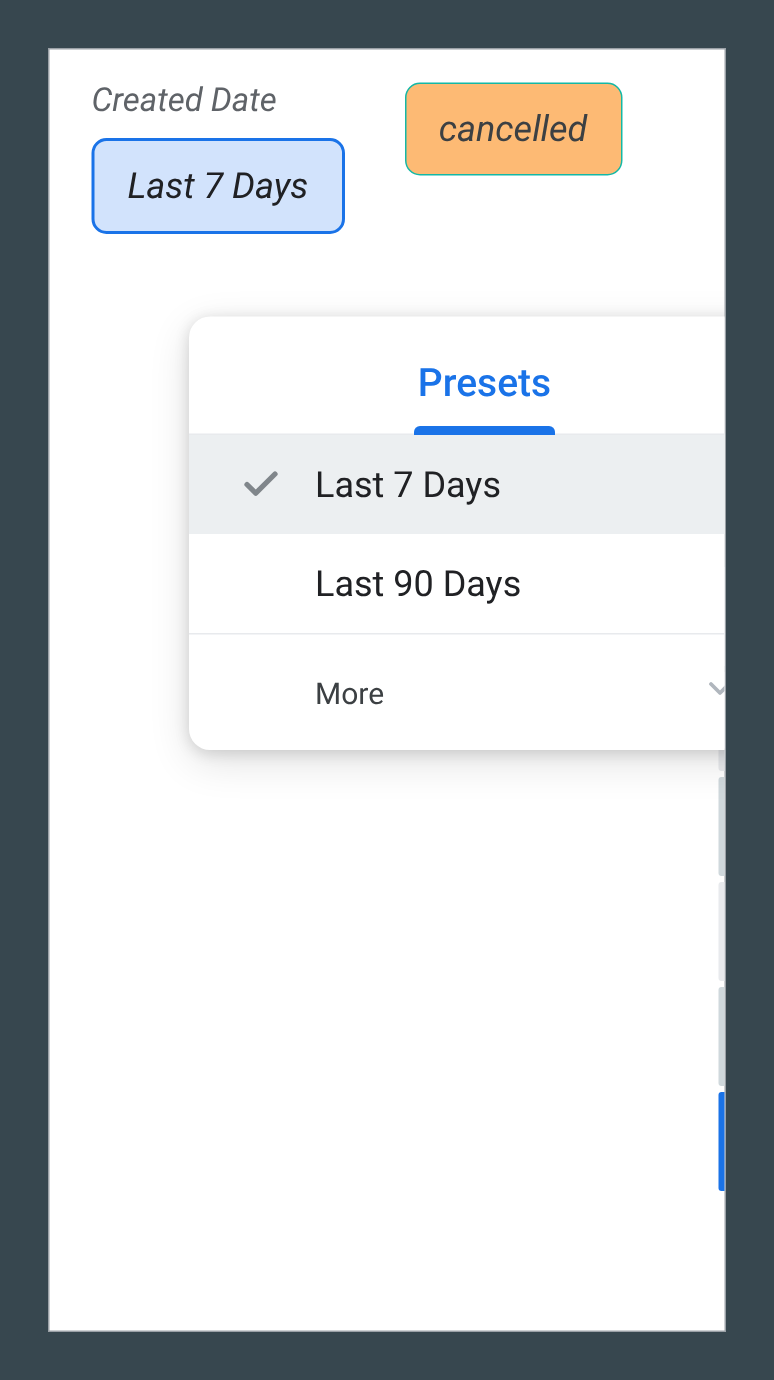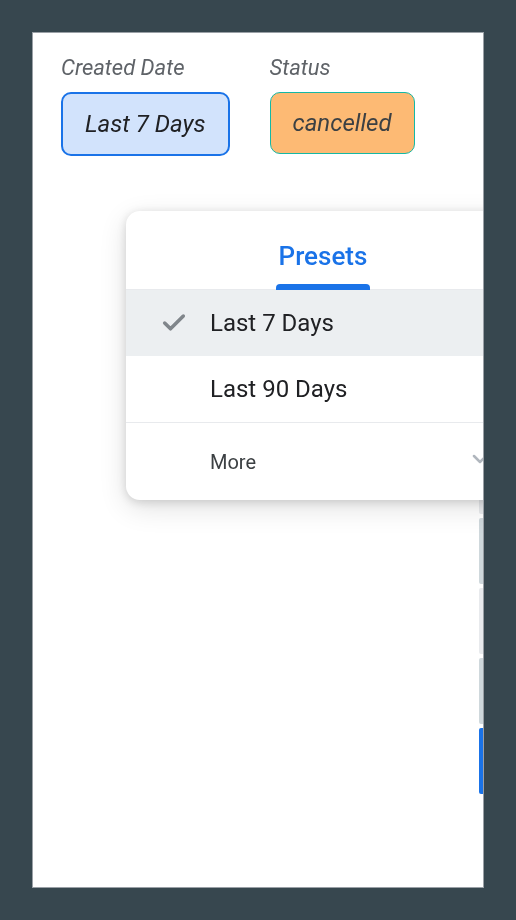--- a/index.html
+++ b/index.html
@@ -185,21 +185,20 @@
     <div class="bg-bar med"></div>
     <div class="bg-bar blue"></div>
   </div>
 
   <div class="filters-row">
     <div class="filter-group">
       <div class="filter-label">Created Date</div>
       <div class="filter-chip active">Last 7 Days</div>
     </div>
     <div class="filter-group">
-      <div class="filter-label">Status</div>
       <div class="filter-chip inactive">cancelled</div>
     </div>
   </div>
 
   <div class="dropdown">
     <div class="tabs">
       <div class="tab active">Presets</div>
     </div>
     <div class="options" id="options-container">
         <div class="option selected">

